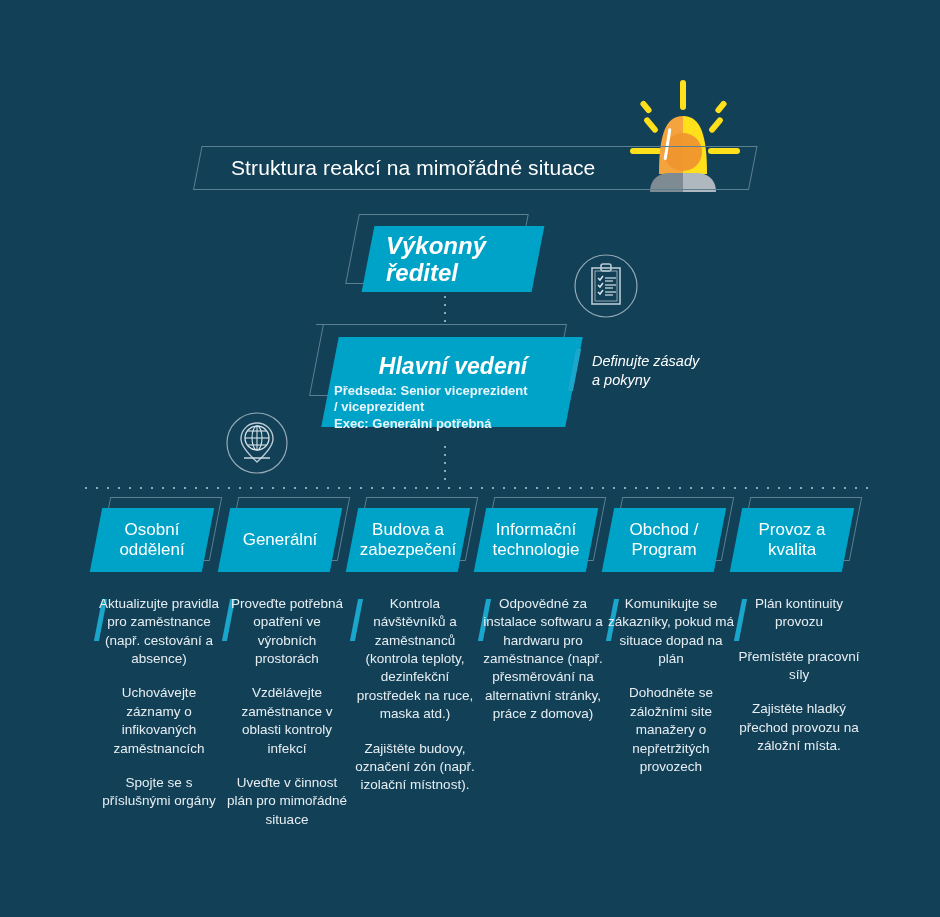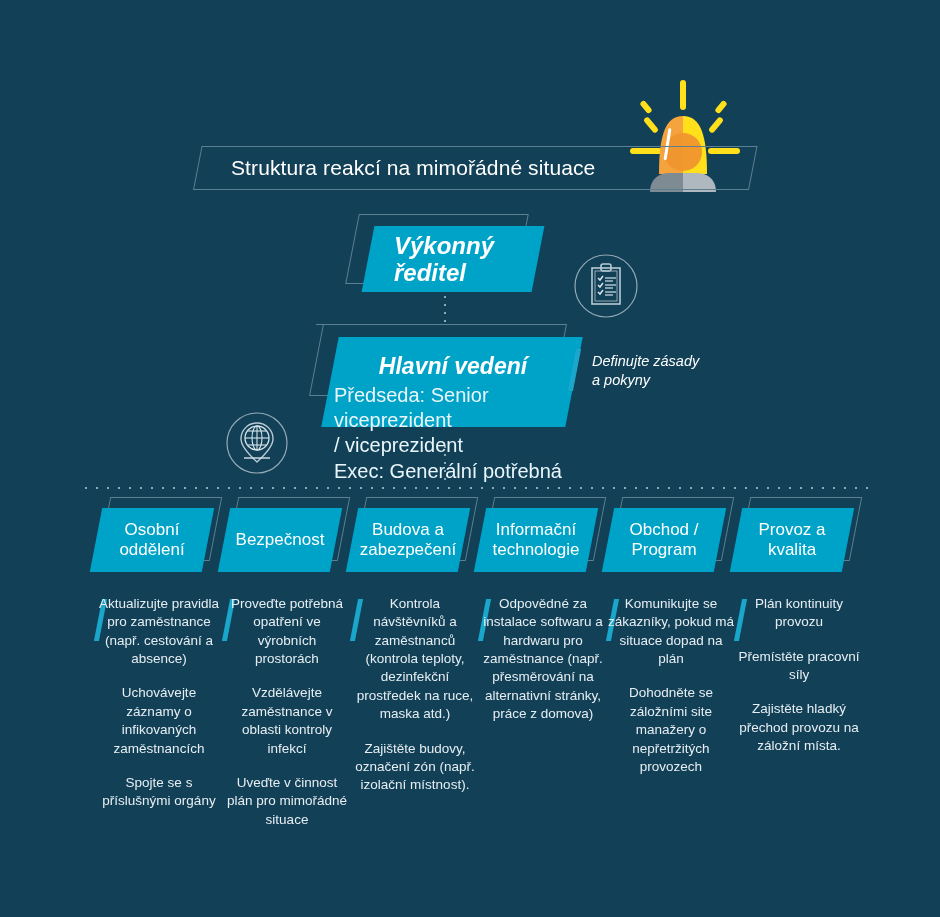--- a/index.html
+++ b/index.html
@@ -45,30 +45,30 @@
   }
   .boxlabel {
     position: absolute;
     color: #ffffff;
     transform: skewX(0deg);
   }
 
   
   #exec-ghost { left: 352px; top: 214px; width: 170px; height: 70px; }
   #exec-box   { left: 368px; top: 226px; width: 170px; height: 66px; }
-  #exec-text  { left: 394px; top: 230px; width: 150px; height: 60px;
+  #exec-text  { left: 386px; top: 230px; width: 150px; height: 60px;
     display:flex; align-items:center; justify-content:flex-start;
     font-size: 24px; font-style: italic; font-weight: bold; line-height: 1.12; }
 
   
   #mgmt-ghost { left: 316px; top: 324px; width: 244px; height: 72px; }
   #mgmt-box   { left: 330px; top: 337px; width: 244px; height: 90px; }
   #mgmt-inner { left: 334px; top: 341px; width: 238px; margin-top: 12px; }
   #mgmt-title { font-size: 23px; font-style: italic; font-weight: bold; color: #fff; text-align:center; }
-  #mgmt-sub  { font-size: 20px; color: #eaf6fb; line-height: 1.26; margin-top: 3px; }
+  #mgmt-sub  { font-size: 13px; color: #eaf6fb; line-height: 1.26; margin-top: 3px; font-weight: bold; }
 
   
   #note-bar {
     position: absolute; left: 572px; top: 349px;
     width: 5px; height: 42px; background: #1BA7CC;
     transform: skewX(-11deg);
   }
   #note-text {
     position: absolute; left: 592px; top: 352px; width: 140px;
     color: #ffffff; font-size: 14.5px; font-style: italic; line-height: 1.34;
@@ -221,21 +221,21 @@
         <div class="accent"></div>
         <div class="bullets">
           <div class="bullet">Aktualizujte pravidla pro zaměstnance (např. cestování a absence)</div>
           <div class="bullet">Uchovávejte záznamy o infikovaných zaměstnancích</div>
           <div class="bullet">Spojte se s příslušnými orgány</div>
         </div>
       </div>
       <div class="dept" style="left: 224px;">
         <div class="dept-ghost"></div>
         <div class="dept-box"></div>
-        <div class="dept-label">Bezpečnost</div>
+        <div class="dept-label">Generální</div>
         <div class="accent"></div>
         <div class="bullets">
           <div class="bullet">Proveďte potřebná opatření ve výrobních prostorách</div>
           <div class="bullet">Vzdělávejte zaměstnance v oblasti kontroly infekcí</div>
           <div class="bullet">Uveďte v činnost plán pro mimořádné situace</div>
         </div>
       </div>
       <div class="dept" style="left: 352px;">
         <div class="dept-ghost"></div>
         <div class="dept-box"></div>

